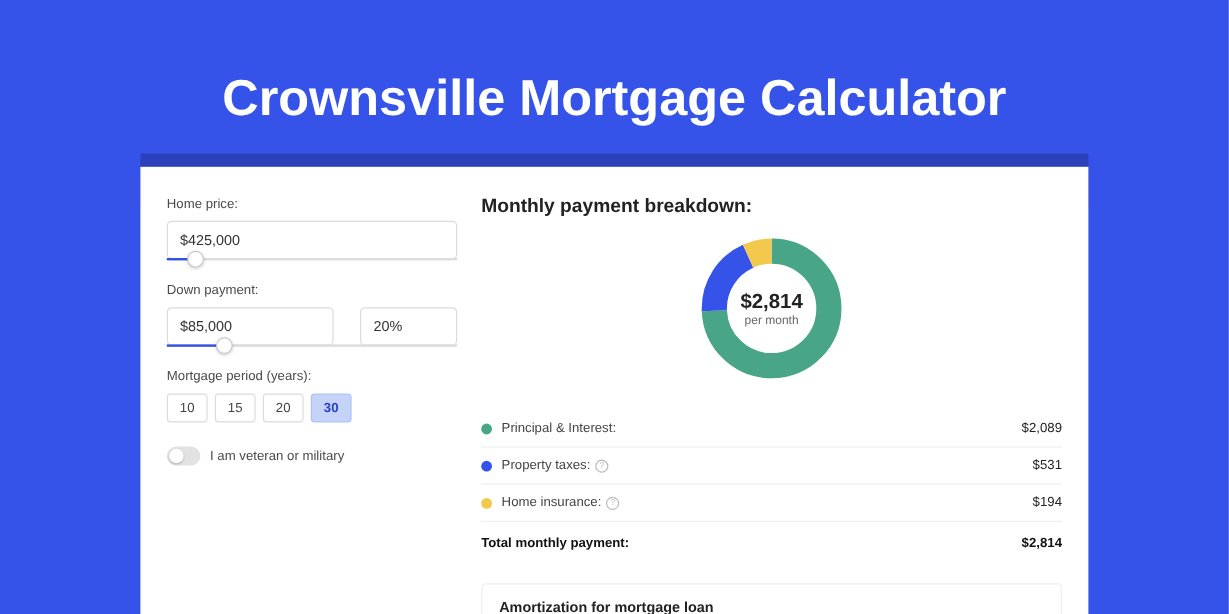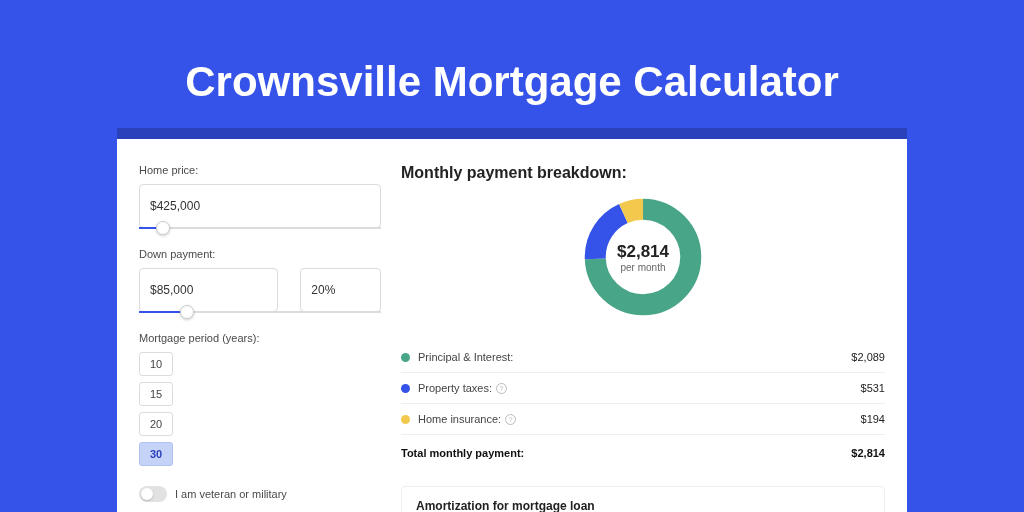--- a/index.html
+++ b/index.html
@@ -42,21 +42,21 @@
     margin-left: 20px;
   }
   .field-label {
     font-size: 11px;
     color: #4a4a4a;
     margin-bottom: 8px;
     display: block;
   }
   .text-input {
     width: 100%;
-    height: 44px;
+    height: 32px;
     border: 1px solid #dcdcdc;
     border-radius: 4px;
     padding: 0 10px;
     font-size: 12px;
     color: #333;
     background: #fff;
   }
   .field-group { margin-bottom: 20px; position: relative; }
   .field-group.tight { margin-bottom: 14px; }
   .slider-track {
@@ -78,21 +78,21 @@
     border-radius: 50%;
     background: #fff;
     border: 1px solid #ccc;
     box-shadow: 0 1px 3px rgba(0,0,0,0.2);
     transform: translateX(-50%);
     cursor: pointer;
   }
   .dp-row { display: flex; gap: 22px; position: relative; }
   .dp-row .text-input:first-child { flex: 2; }
   .dp-row .text-input:last-child { flex: 1; }
-  .period-row { display: flex; gap: 6px; flex-direction: column; }
+  .period-row { display: flex; gap: 6px; }
   .period-btn {
     width: 34px; height: 24px;
     border: 1px solid #dcdcdc;
     background: #fff;
     font-size: 11px;
     color: #444;
     border-radius: 3px;
     cursor: pointer;
     display: flex;
     align-items: center;

